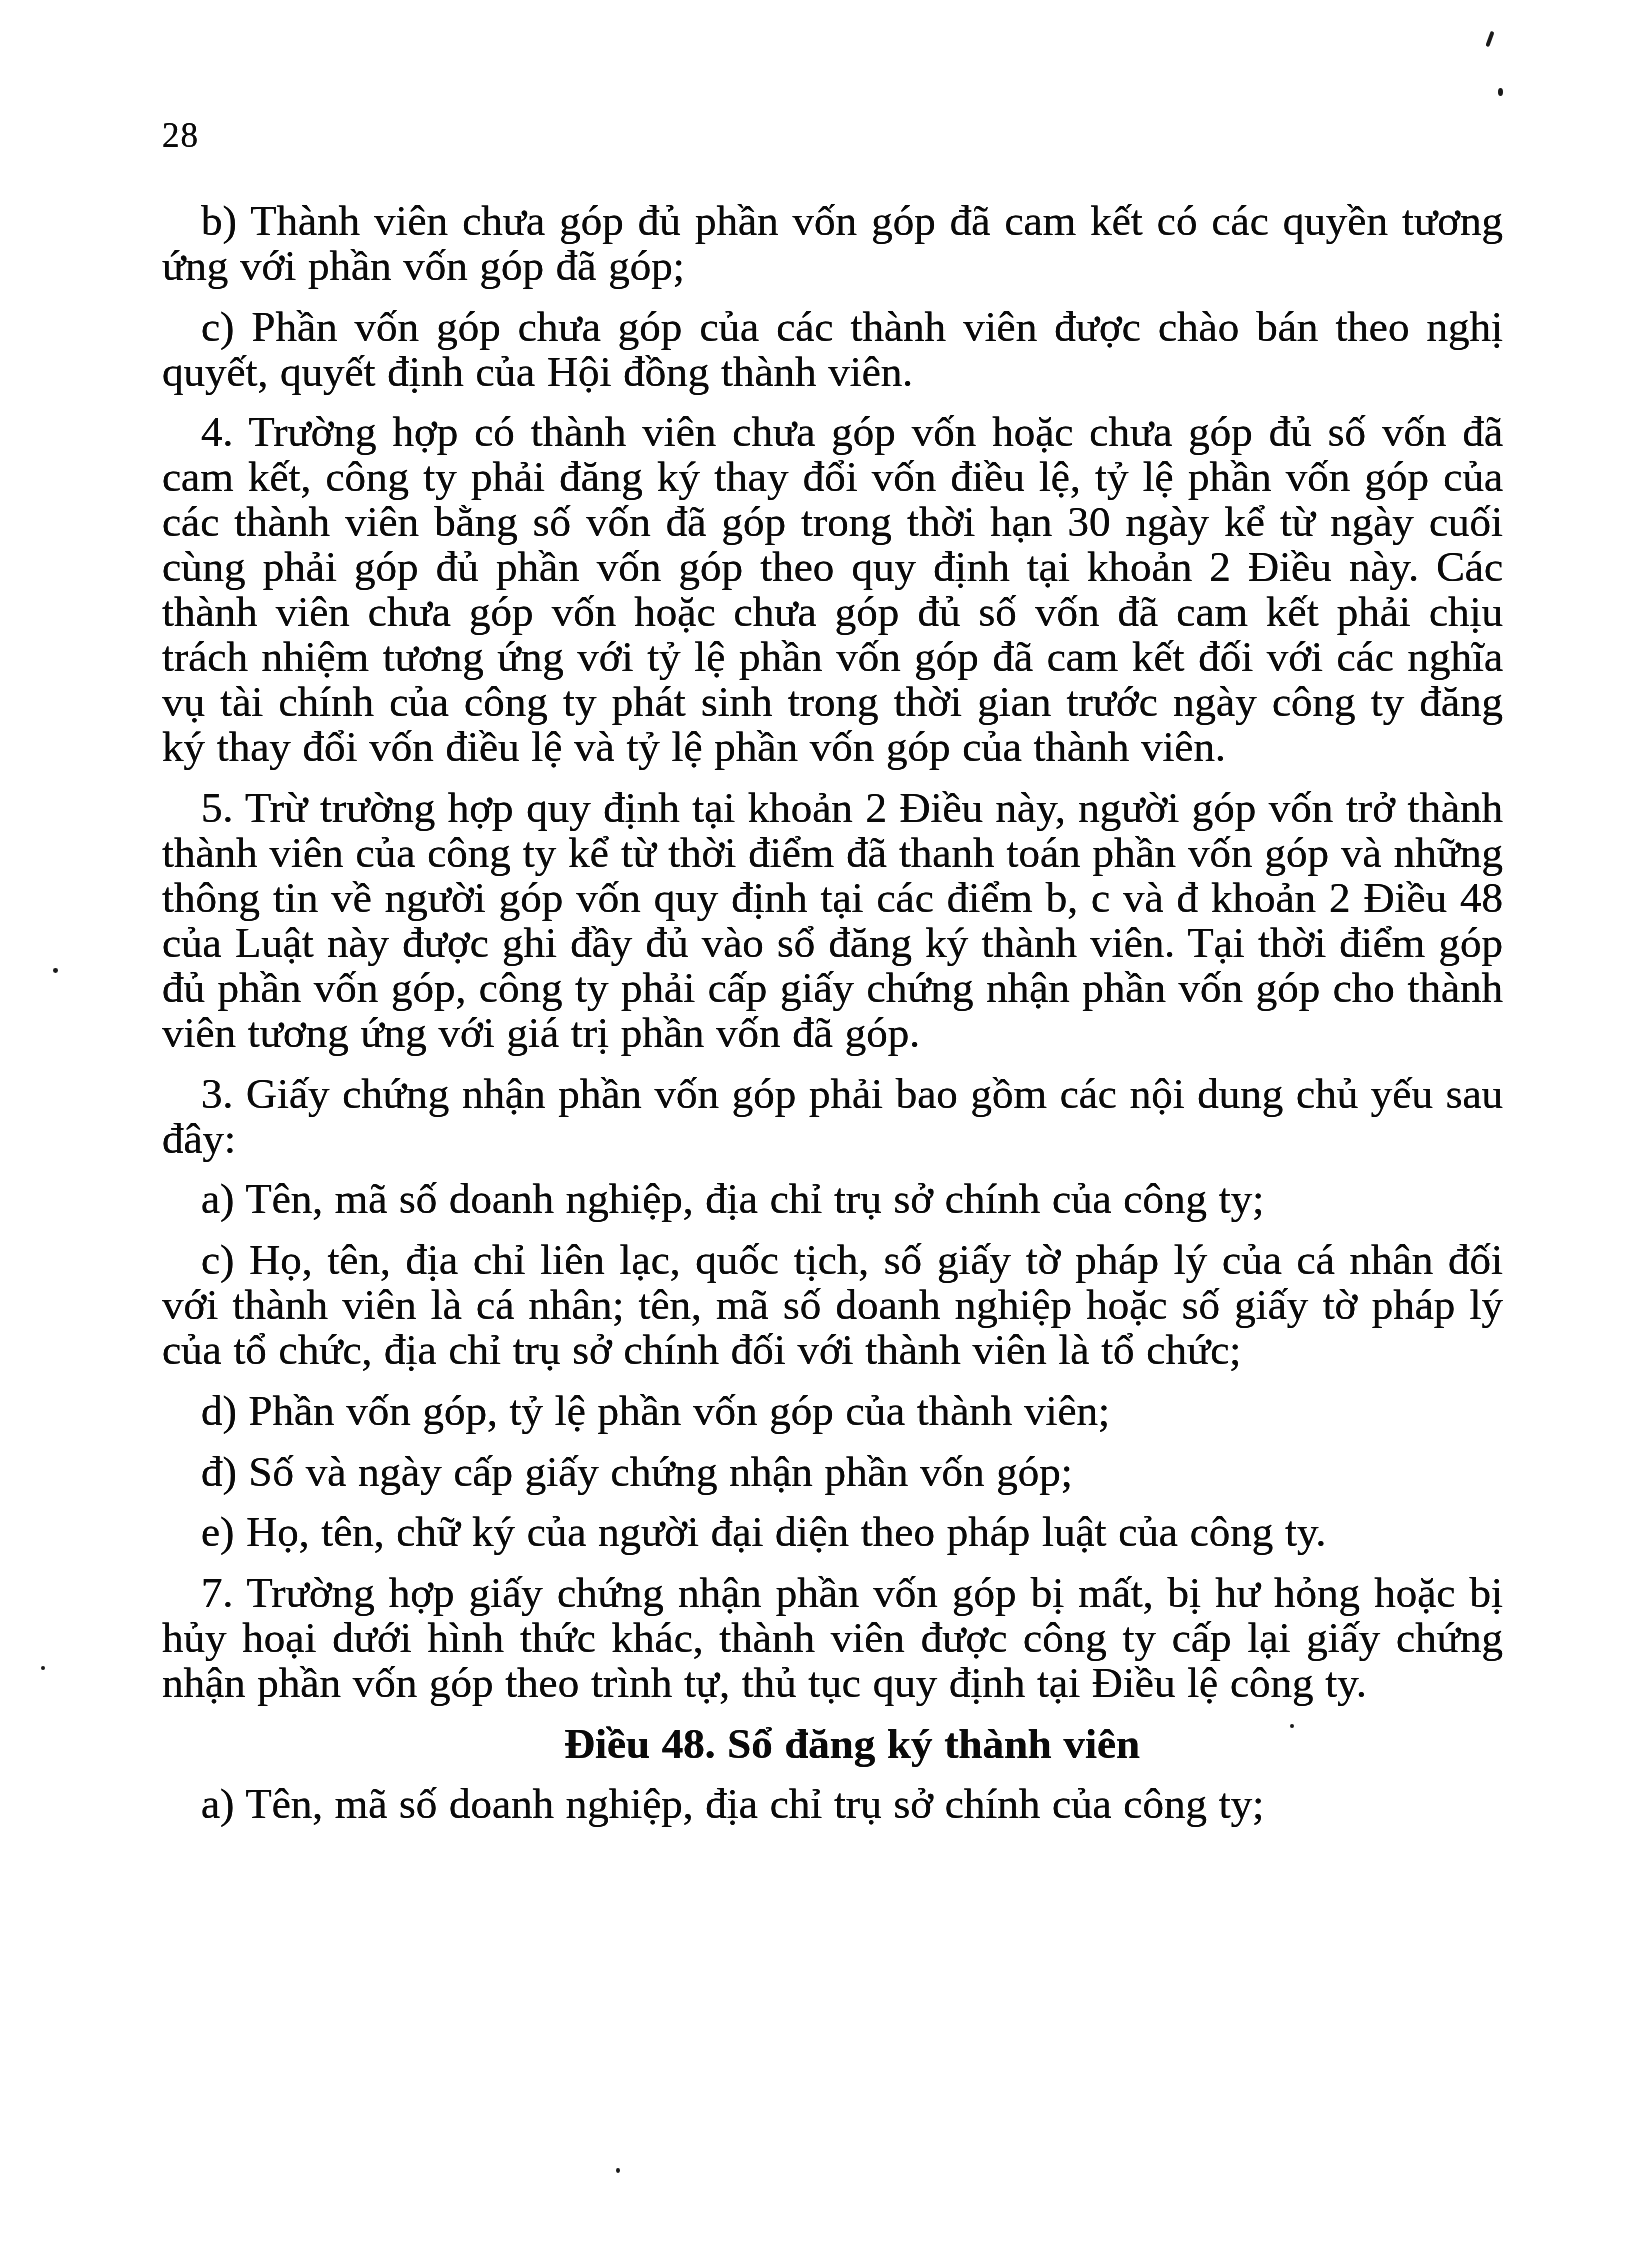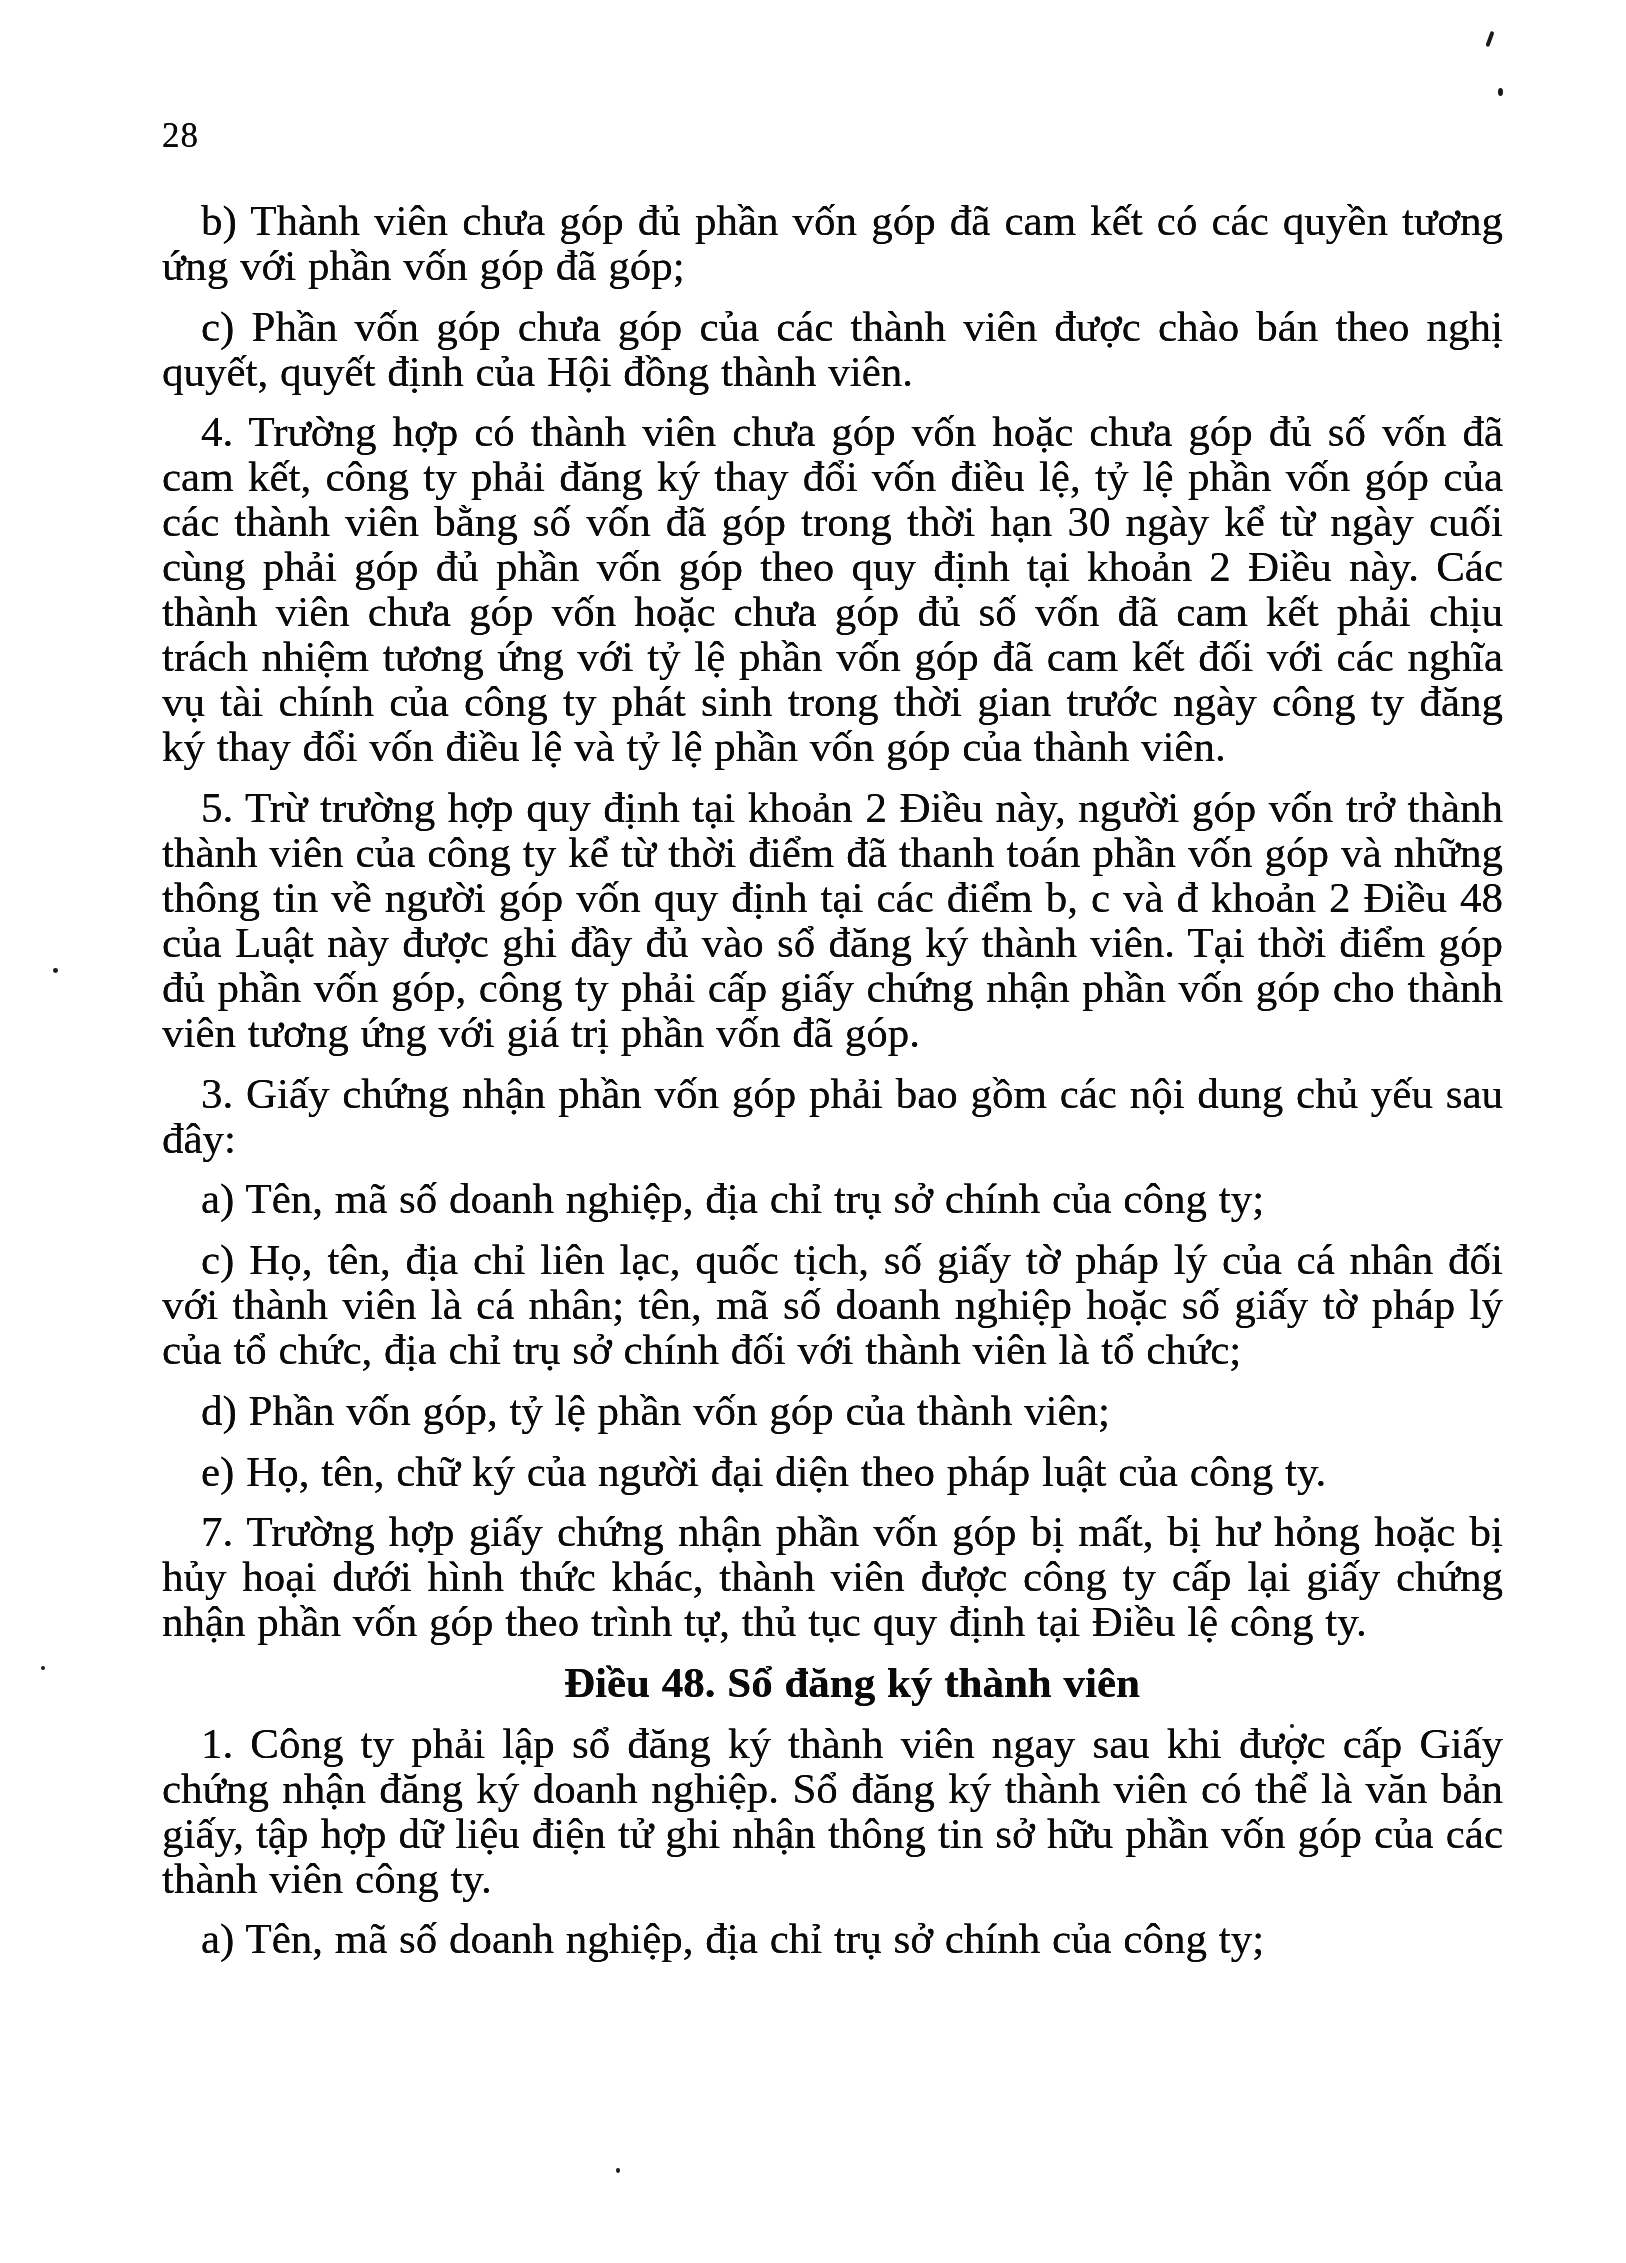--- a/index.html
+++ b/index.html
@@ -65,24 +65,24 @@
 
   <div class="doc">
     <p>b) Thành viên chưa góp đủ phần vốn góp đã cam kết có các quyền tương ứng với phần vốn góp đã góp;</p>
     <p>c) Phần vốn góp chưa góp của các thành viên được chào bán theo nghị quyết, quyết định của Hội đồng thành viên.</p>
     <p>4. Trường hợp có thành viên chưa góp vốn hoặc chưa góp đủ số vốn đã cam kết, công ty phải đăng ký thay đổi vốn điều lệ, tỷ lệ phần vốn góp của các thành viên bằng số vốn đã góp trong thời hạn 30 ngày kể từ ngày cuối cùng phải góp đủ phần vốn góp theo quy định tại khoản 2 Điều này. Các thành viên chưa góp vốn hoặc chưa góp đủ số vốn đã cam kết phải chịu trách nhiệm tương ứng với tỷ lệ phần vốn góp đã cam kết đối với các nghĩa vụ tài chính của công ty phát sinh trong thời gian trước ngày công ty đăng ký thay đổi vốn điều lệ và tỷ lệ phần vốn góp của thành viên.</p>
     <p>5. Trừ trường hợp quy định tại khoản 2 Điều này, người góp vốn trở thành thành viên của công ty kể từ thời điểm đã thanh toán phần vốn góp và những thông tin về người góp vốn quy định tại các điểm b, c và đ khoản 2 Điều 48 của Luật này được ghi đầy đủ vào sổ đăng ký thành viên. Tại thời điểm góp đủ phần vốn góp, công ty phải cấp giấy chứng nhận phần vốn góp cho thành viên tương ứng với giá trị phần vốn đã góp.</p>
     <p>3. Giấy chứng nhận phần vốn góp phải bao gồm các nội dung chủ yếu sau đây:</p>
     <p>a) Tên, mã số doanh nghiệp, địa chỉ trụ sở chính của công ty;</p>
     <p>c) Họ, tên, địa chỉ liên lạc, quốc tịch, số giấy tờ pháp lý của cá nhân đối với thành viên là cá nhân; tên, mã số doanh nghiệp hoặc số giấy tờ pháp lý của tổ chức, địa chỉ trụ sở chính đối với thành viên là tổ chức;</p>
     <p>d) Phần vốn góp, tỷ lệ phần vốn góp của thành viên;</p>
+    <p>đ) Số và ngày cấp giấy chứng nhận phần vốn góp;</p>
     <p>e) Họ, tên, chữ ký của người đại diện theo pháp luật của công ty.</p>
     <p>7. Trường hợp giấy chứng nhận phần vốn góp bị mất, bị hư hỏng hoặc bị hủy hoại dưới hình thức khác, thành viên được công ty cấp lại giấy chứng nhận phần vốn góp theo trình tự, thủ tục quy định tại Điều lệ công ty.</p>
     <p class="heading">Điều 48. Sổ đăng ký thành viên</p>
-    <p>1. Công ty phải lập sổ đăng ký thành viên ngay sau khi được cấp Giấy chứng nhận đăng ký doanh nghiệp. Sổ đăng ký thành viên có thể là văn bản giấy, tập hợp dữ liệu điện tử ghi nhận thông tin sở hữu phần vốn góp của các thành viên công ty.</p>
     <p>a) Tên, mã số doanh nghiệp, địa chỉ trụ sở chính của công ty;</p>
   </div>
 </div>
 
 <span class="tickmark" style="left:1488px; top:31px;"></span>
 <span class="artifact" style="left:1498px; top:88px; width:4.9px; height:7.8px;"></span>
 <span class="artifact" style="left:53px; top:968px; width:4.9px; height:4.9px;"></span>
 <span class="artifact" style="left:41px; top:1666px; width:3.9px; height:3.9px;"></span>
 <span class="artifact" style="left:616px; top:2168px; width:3.9px; height:4.9px;"></span>
 <span class="artifact" style="left:1290px; top:1724px; width:3.9px; height:3.9px;"></span>

